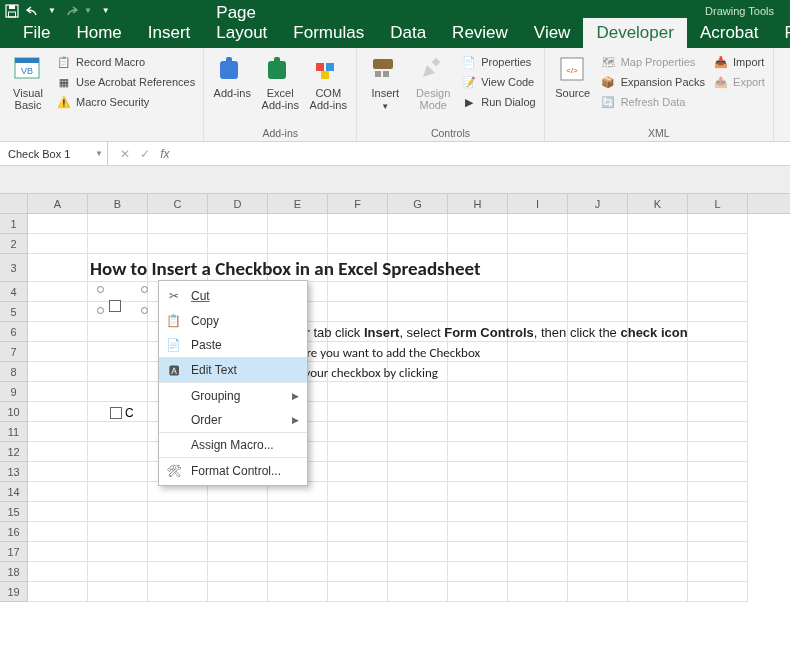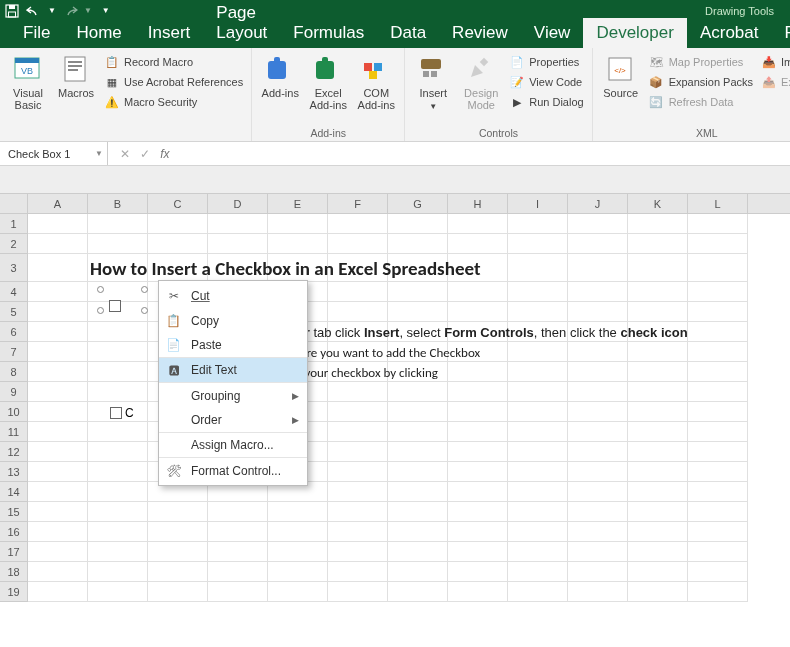--- a/index.html
+++ b/index.html
@@ -116,31 +116,20 @@
     <div class="ribbon-group-body">
       <div class="big-btn">
         <div class="icon-box">
             <svg width="30" height="30">
               <rect x="3" y="4" width="24" height="20" fill="#fff" stroke="#4a8"></rect>
               <rect x="3" y="4" width="24" height="5" fill="#2a7fba"></rect>
               <text x="15" y="20" text-anchor="middle" font-size="9" fill="#2a7fba">VB</text>
             </svg>
           </div>
         <div class="lbl">Visual Basic</div>
-      </div>
-      <div class="big-btn">
-        <div class="icon-box">
-            <svg width="30" height="30">
-              <rect x="5" y="3" width="20" height="24" fill="#fff" stroke="#888"></rect>
-              <rect x="8" y="7" width="14" height="2" fill="#888"></rect>
-              <rect x="8" y="11" width="14" height="2" fill="#888"></rect>
-              <rect x="8" y="15" width="10" height="2" fill="#888"></rect>
-            </svg>
-          </div>
-        <div class="lbl">Macros</div>
       </div>
       <div class="small-list">
         <div class="small-btn">
             <span class="si">📋</span>
             <span>Record Macro</span>
           </div>
         <div class="small-btn">
             <span class="si">▦</span>
             <span>Use Acrobat References</span>
           </div>

